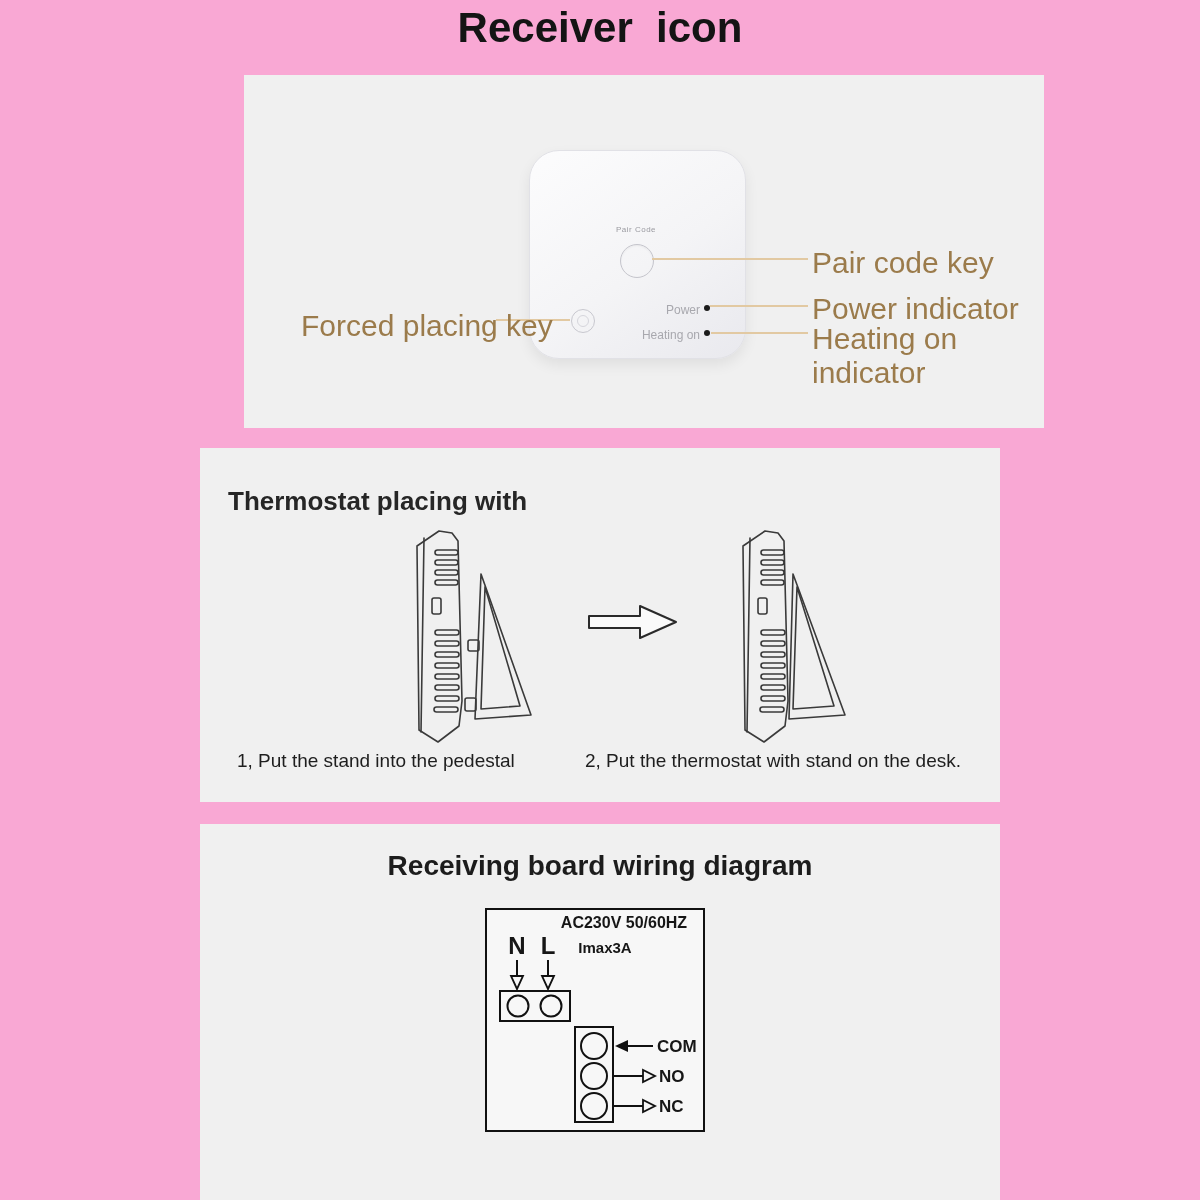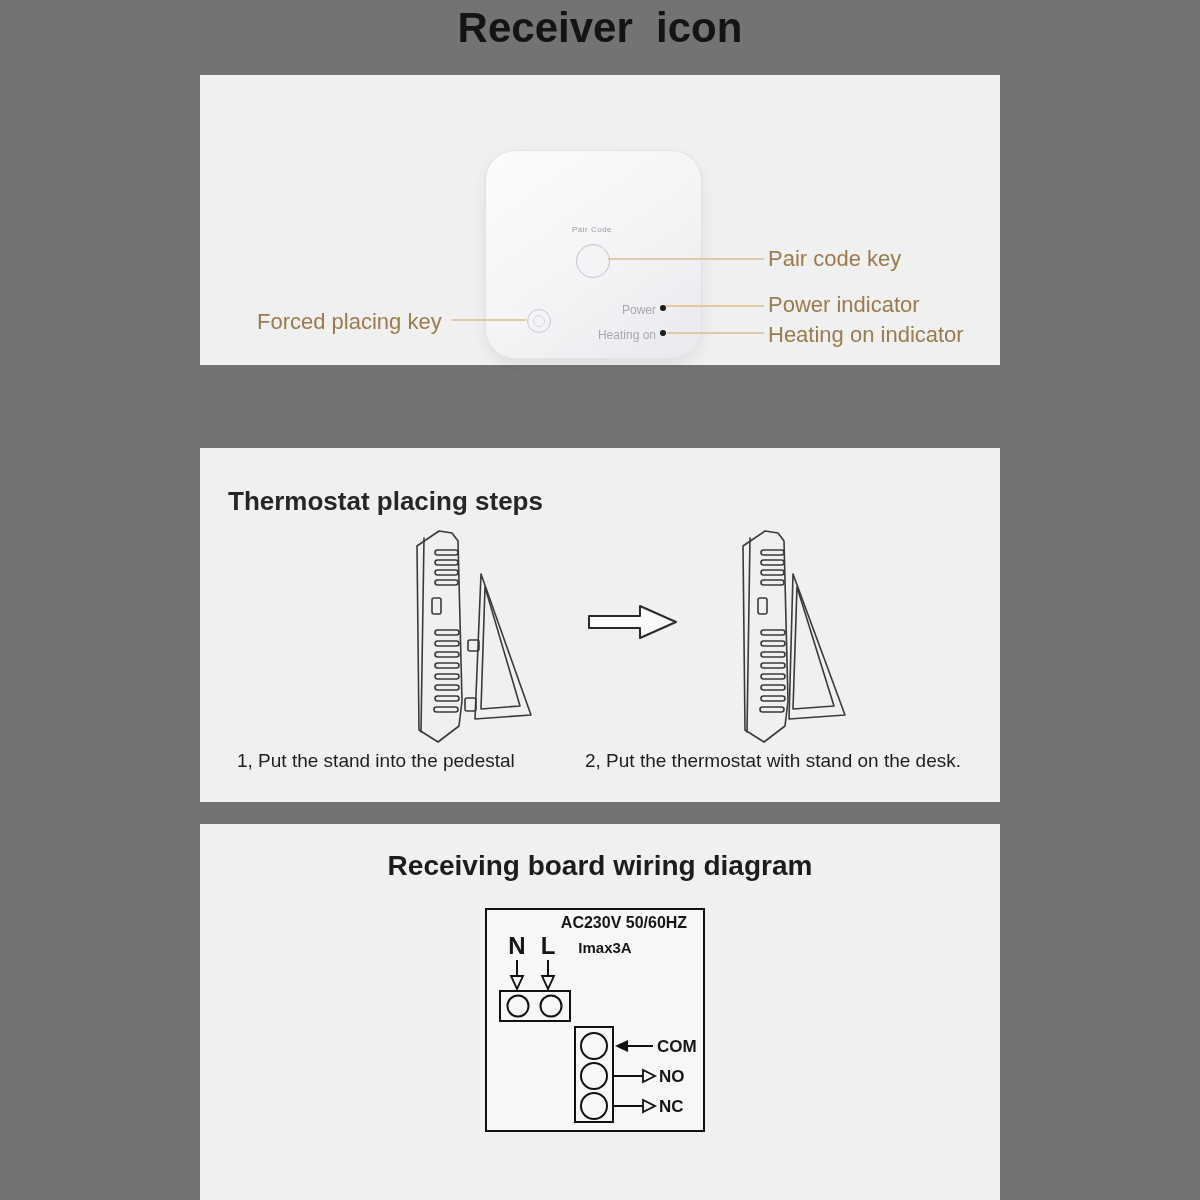--- a/index.html
+++ b/index.html
@@ -1,42 +1,42 @@
 <!DOCTYPE html>
 <html><head>
 <meta charset="utf-8">
 <style>
   html,body{margin:0;padding:0;background:#ffffff;}
-  .page{position:relative;width:1200px;height:1200px;background:#737373;
+  .page{position:relative;width:1200px;height:1200px;background:#f9a8d4;
         font-family:"Liberation Sans",sans-serif;overflow:hidden;}
   .page-title{position:absolute;top:4px;left:0;width:100%;text-align:center;
         font-size:42px;font-weight:700;color:#141414;white-space:pre;letter-spacing:0px;}
   .panel{position:absolute;left:200px;width:800px;background:#f0f0f0;}
-  #panel-receiver{top:75px;height:290px;}
+  #panel-receiver{top:75px;height:353px;margin-left:44px;}
   #panel-placing{top:448px;height:354px;}
   #panel-wiring{top:824px;height:425px;}
 
   
   .device{position:absolute;left:285px;top:75px;width:215px;height:207px;border-radius:30px;
         background:linear-gradient(145deg,#fcfcfd 0%,#f4f4f6 55%,#e9e9ee 100%);
         border:1px solid #e1e1e6;box-shadow:0 6px 14px rgba(0,0,0,0.07);}
   .pair-code-text{position:absolute;left:66px;top:74px;width:80px;text-align:center;
         font-size:8px;color:#9a9aa0;letter-spacing:0.5px;}
   .pair-btn{position:absolute;left:90px;top:93px;width:32px;height:32px;border-radius:50%;
         border:1px solid #c5c5cc;box-shadow:inset 0 1px 2px rgba(0,0,0,0.05);}
   .forced-btn{position:absolute;left:41px;top:158px;width:22px;height:22px;border-radius:50%;
         border:1px solid #c8c8cf;}
   .forced-btn-glyph{position:absolute;left:5px;top:5px;width:10px;height:10px;border-radius:50%;
         border:1px solid #d6d6dc;}
   .led-label{position:absolute;font-size:12px;color:#a8a8ae;text-align:right;}
   .led-dot{position:absolute;width:6px;height:6px;border-radius:50%;background:#1b1b1b;}
 
   
   .tan-line{position:absolute;height:2px;background:#e2c9a2;}
-  .tan-label{position:absolute;font-size:22px;color:#9b7b4b;}
+  .tan-label{position:absolute;font-size:30px;color:#9b7b4b;}
 
   
   .panel-heading{position:absolute;font-weight:700;color:#262626;}
   #placing-heading{left:28px;top:38px;font-size:26px;}
   .cap{position:absolute;top:302px;font-size:19px;color:#1e1e1e;}
   .line-art{stroke:#3a3a3a;fill:none;stroke-width:1.6;stroke-linejoin:round;stroke-linecap:round;}
 
   
   #wiring-heading{left:0;top:26px;width:100%;text-align:center;font-size:28px;color:#1c1c1c;}
   .wire{stroke:#111;stroke-width:2;fill:none;}
@@ -68,21 +68,21 @@
     <div class="tan-line" style="left:467px;top:257px;width:97px;"></div>
     <div class="tan-line" style="left:252px;top:244px;width:74px;"></div>
 
     <div class="tan-label" style="left:568px;top:171px;">Pair code key</div>
     <div class="tan-label" style="left:568px;top:217px;">Power indicator</div>
     <div class="tan-label" style="left:568px;top:247px;">Heating on indicator</div>
     <div class="tan-label" style="left:57px;top:234px;">Forced placing key</div>
   </div>
 
   <div class="panel" id="panel-placing">
-    <div class="panel-heading" id="placing-heading">Thermostat placing steps</div>
+    <div class="panel-heading" id="placing-heading">Thermostat placing with</div>
 
     <svg style="position:absolute;left:205px;top:78px;" width="132" height="222" viewBox="0 0 132 222">
       <g class="line-art">
         <path d="M12 20 L34 5 L47 7 L53 15 L57 175 L54 200 L33 216 L14 204 Z"></path>
         <path d="M19 12 L16 206"></path>
         <rect x="30" y="24" width="23" height="5" rx="2.5"></rect>
         <rect x="30" y="34" width="23" height="5" rx="2.5"></rect>
         <rect x="30" y="44" width="23" height="5" rx="2.5"></rect>
         <rect x="30" y="54" width="23" height="5" rx="2.5"></rect>
         <rect x="27" y="72" width="9" height="16" rx="2"></rect>

